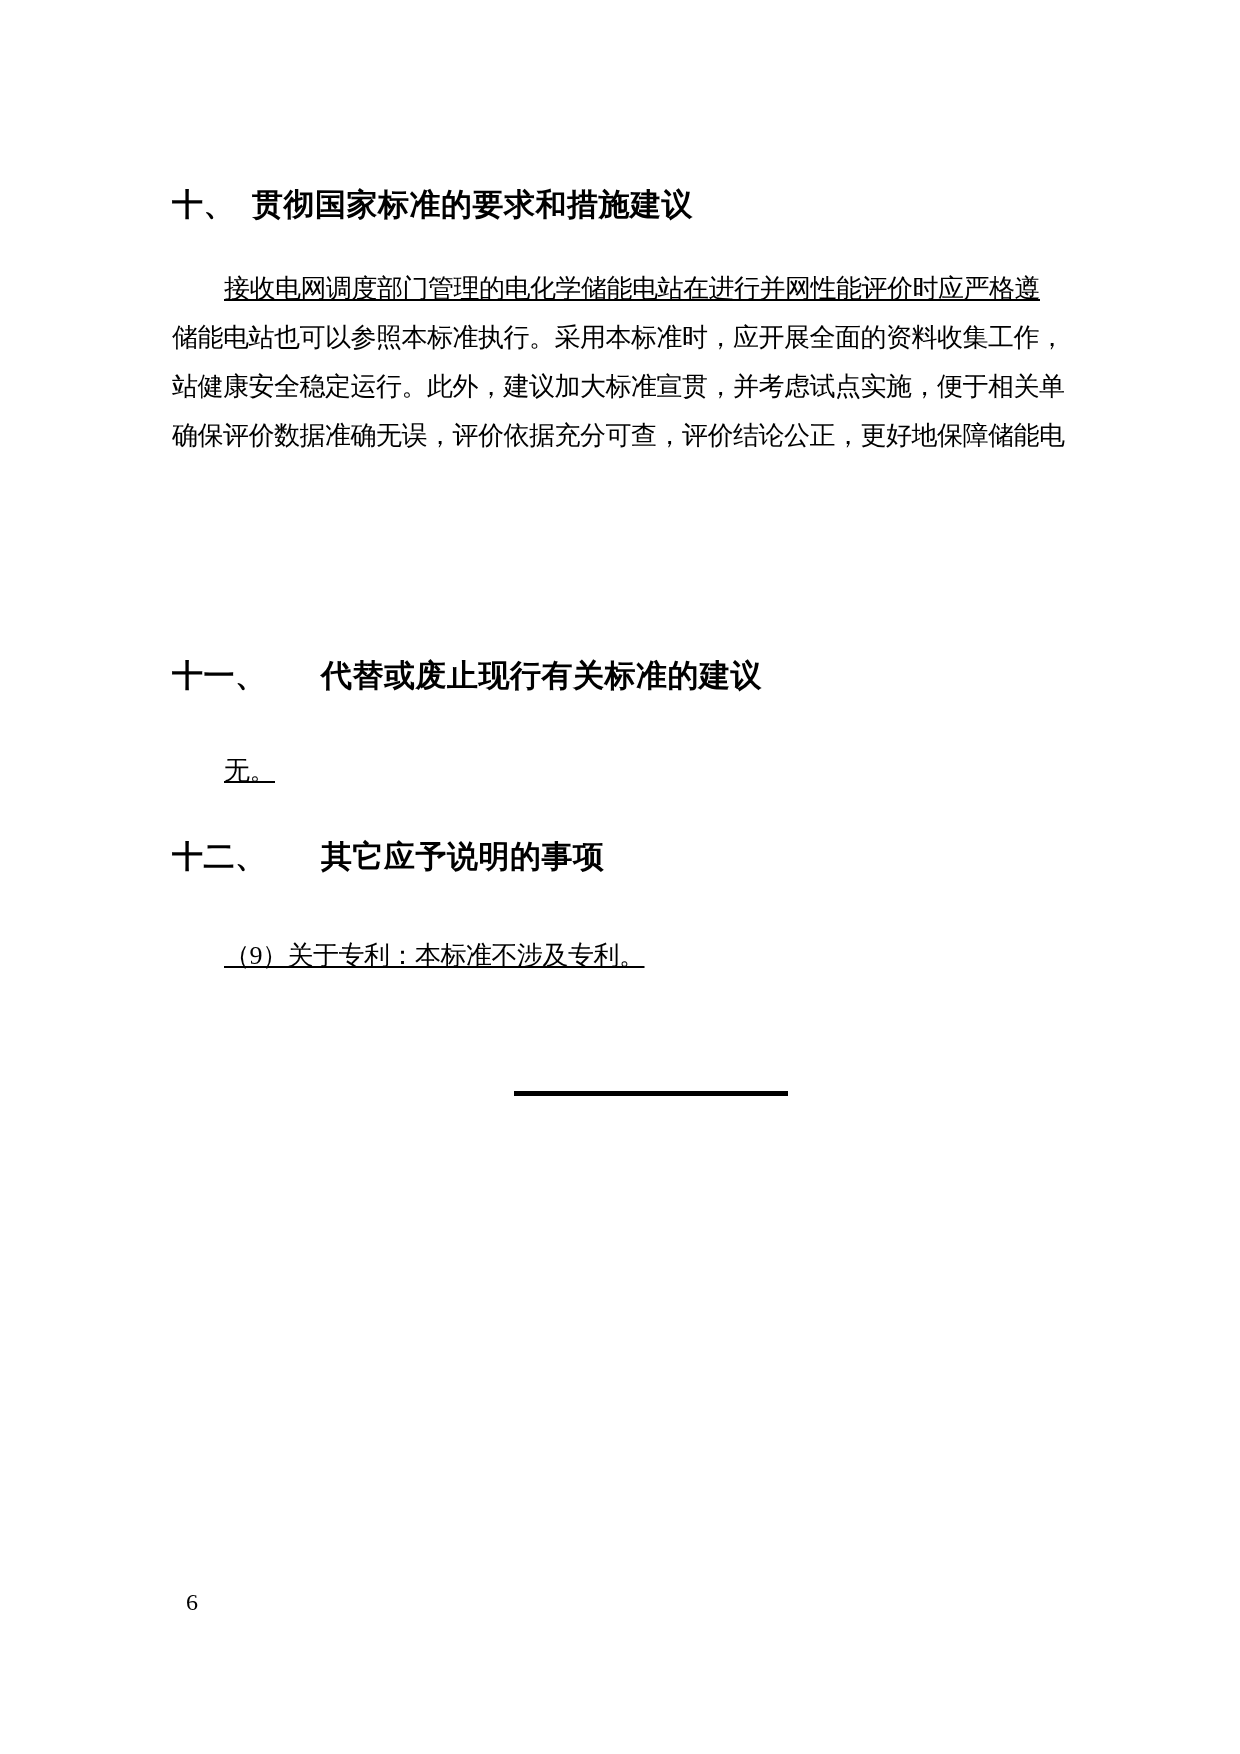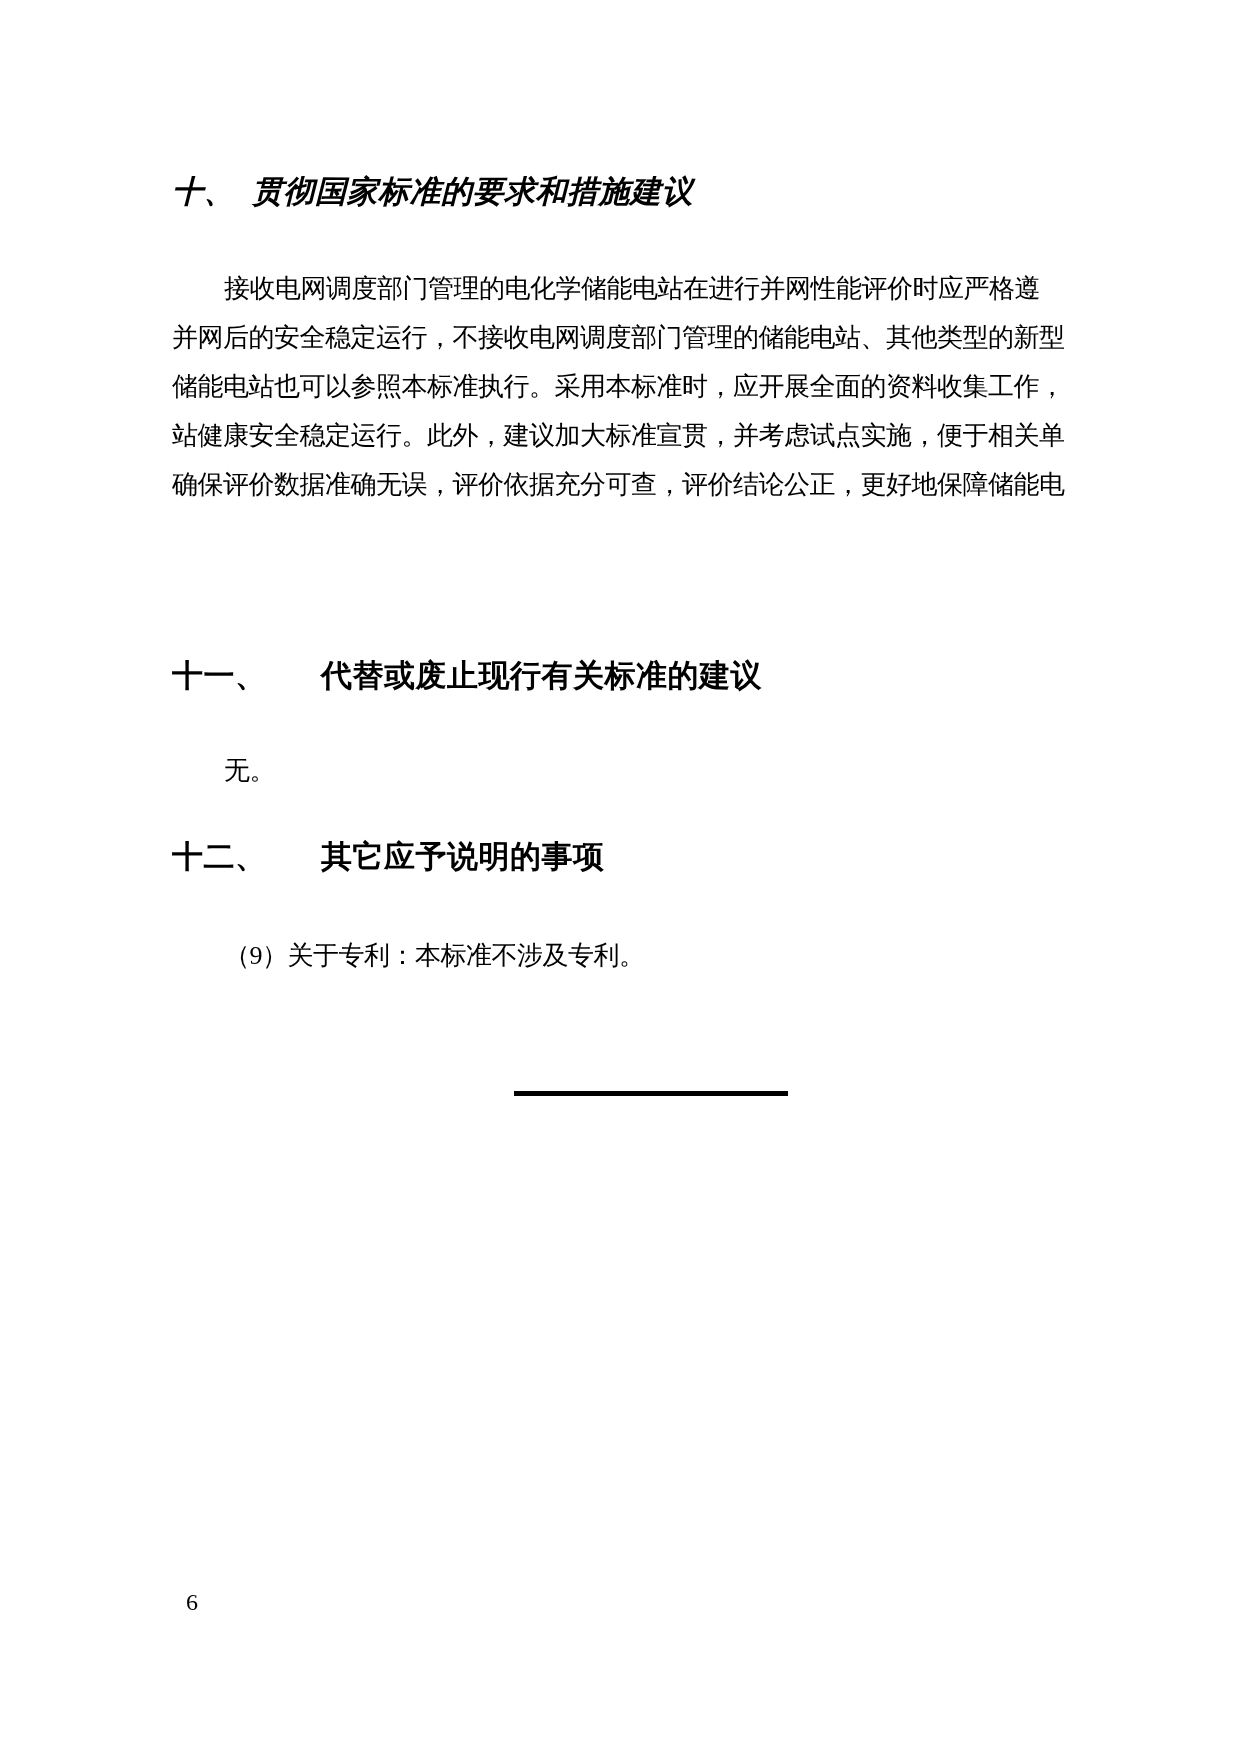--- a/index.html
+++ b/index.html
@@ -28,21 +28,21 @@
   .heading.h-wide .num { min-width: 149px; }
   .bodyblock {
     position: absolute;
     left: 172px;
     width: 900px;
     font-size: 26px;
     line-height: 49px;
     letter-spacing: -0.5px;
   }
   .bodyline { white-space: nowrap; }
-  .indent { padding-left: 52px; }
+  .indent { padding-left: 52px; text-decoration: underline; }
   .end-rule {
     position: absolute;
     left: 514px;
     top: 1091px;
     width: 274px;
     height: 5px;
     background: #000000;
   }
   .page-num {
     position: absolute;
@@ -50,27 +50,26 @@
     top: 1589px;
     font-size: 24px;
     line-height: 26px;
   }
 </style>
 </head>
 <body>
 
 <div class="page">
 
-  <div class="heading h-one" style="top:172px;font-style:italic;">
+  <div class="heading h-one" style="top:185px;">
     <span class="num">十、</span><span>贯彻国家标准的要求和措施建议</span>
   </div>
 
   <div class="bodyblock" style="top:264px;">
     <div class="bodyline indent">接收电网调度部门管理的电化学储能电站在进行并网性能评价时应严格遵</div>
-    <div class="bodyline">并网后的安全稳定运行，不接收电网调度部门管理的储能电站、其他类型的新型</div>
     <div class="bodyline">储能电站也可以参照本标准执行。采用本标准时，应开展全面的资料收集工作，</div>
     <div class="bodyline">站健康安全稳定运行。此外，建议加大标准宣贯，并考虑试点实施，便于相关单</div>
     <div class="bodyline">确保评价数据准确无误，评价依据充分可查，评价结论公正，更好地保障储能电</div>
   </div>
 
   <div class="heading h-wide" style="top:658px;font-family:Liberation Mono, monospace;">
     <span class="num">十一、</span><span>代替或废止现行有关标准的建议</span>
   </div>
 
   <div class="bodyblock" style="top:746px;">

